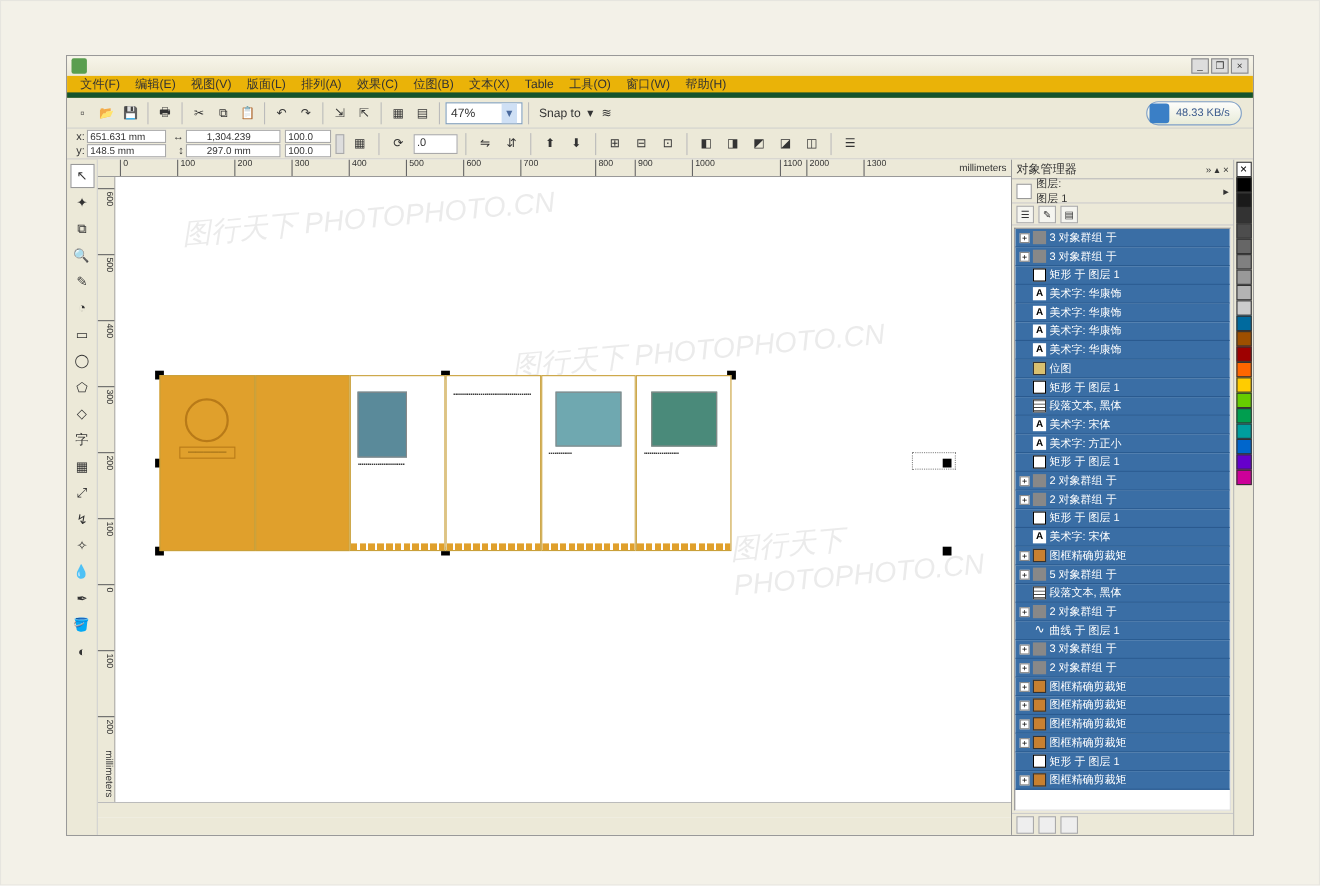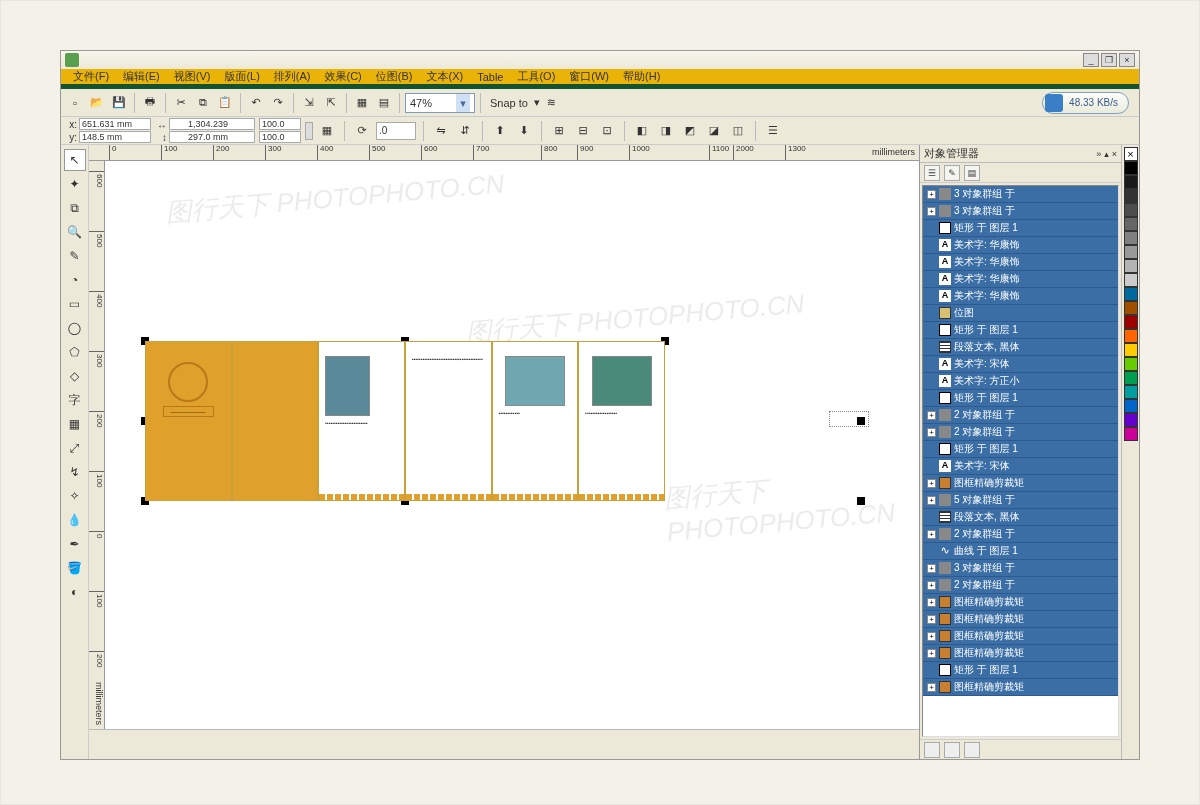--- a/index.html
+++ b/index.html
@@ -328,20 +328,28 @@
 
     <div class="docker">
       <div class="docker-title">
         <span>对象管理器</span>
         <div class="dctrls">
           <span>»</span>
           <span>▴</span>
           <span>×</span>
         </div>
       </div>
+      <div class="docker-hdr">
+        <div class="dh-ico"></div>
+        <div>
+          <div>图层:</div>
+          <div>图层 1</div>
+        </div>
+        <span style="margin-left:auto">▸</span>
+      </div>
       <div class="docker-icons">
         <div class="di">☰</div>
         <div class="di">✎</div>
         <div class="di">▤</div>
       </div>
       <div class="obj-list" id="obj-list">
           <div class="obj-item">
             <span class="exp" style="visibility: visible;">+</span>
             <span class="oico grp"></span>
             <span>3 对象群组 于</span>

